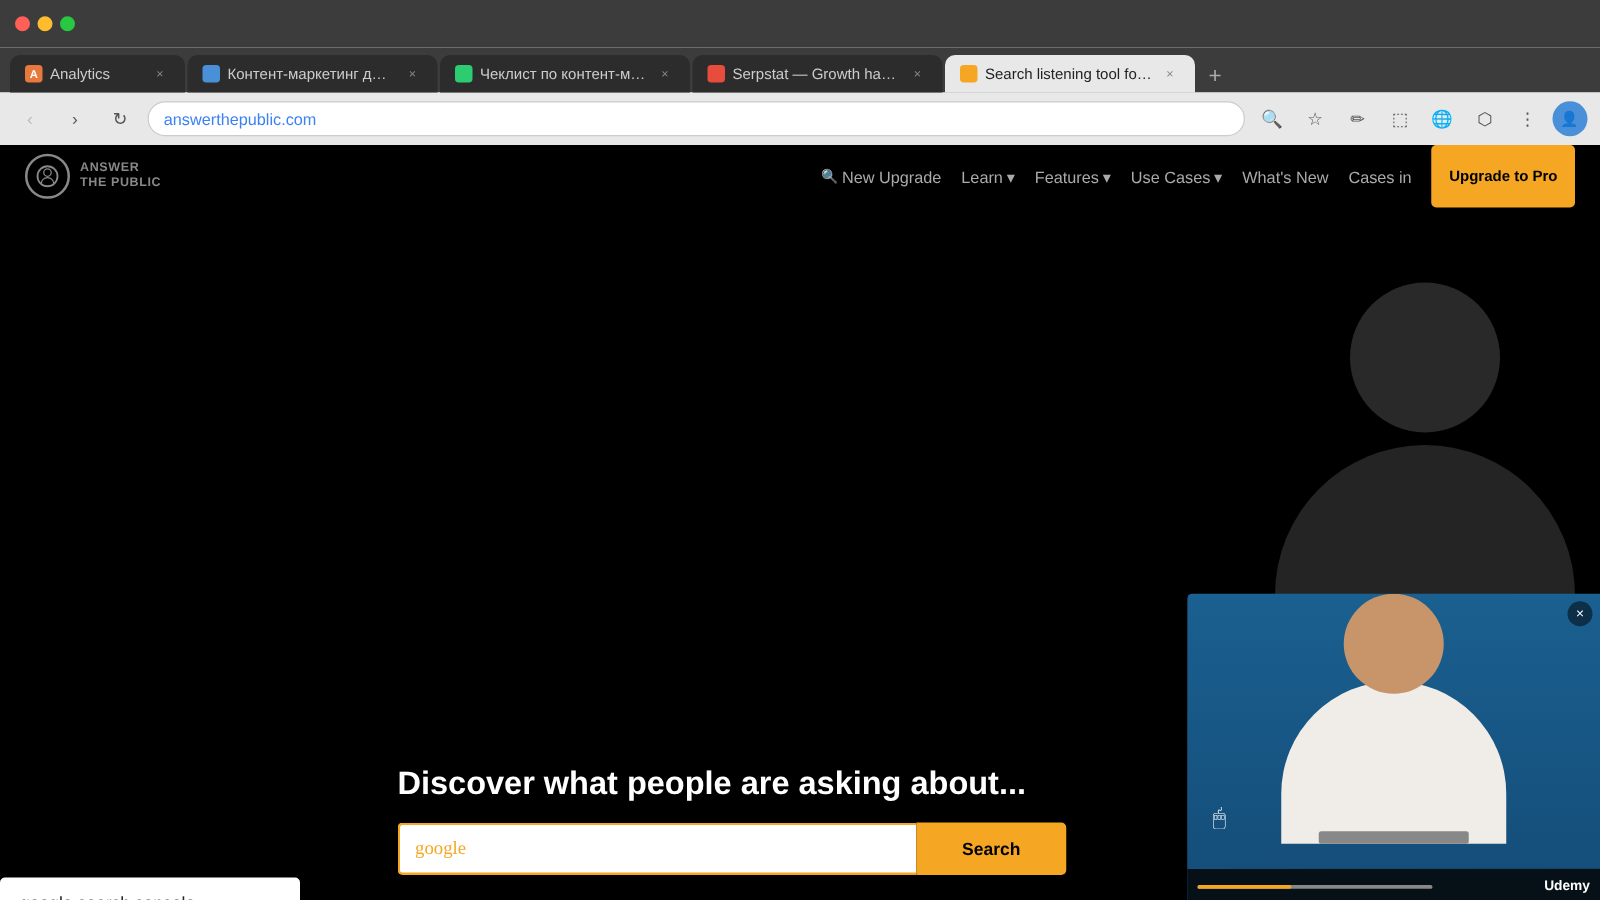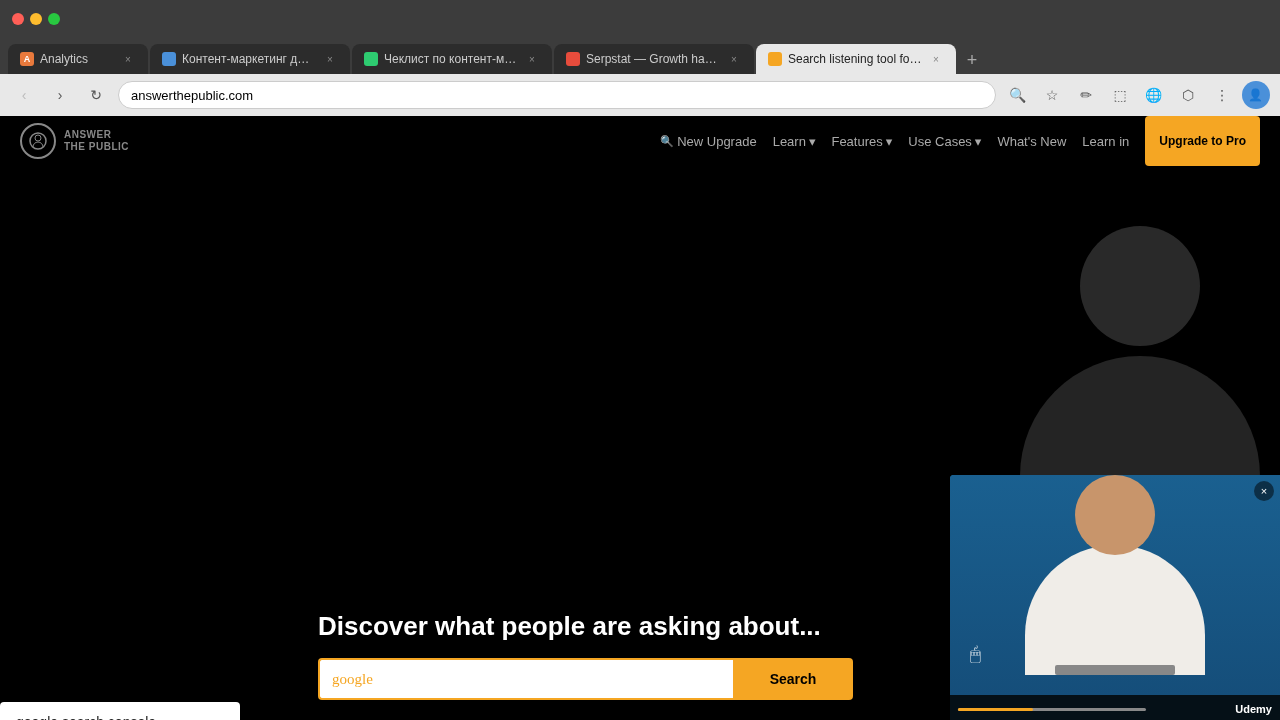--- a/index.html
+++ b/index.html
@@ -15,21 +15,21 @@
     .tab { display: flex; align-items: center; gap: 6px; padding: 0 12px; height: 30px; border-radius: 8px 8px 0 0; font-size: 12px; color: #ccc; background: #2c2c2c; max-width: 200px; min-width: 140px; cursor: pointer; }
     .tab.active { background: #e8e8e8; color: #222; }
     .tab-favicon { width: 14px; height: 14px; border-radius: 2px; flex-shrink: 0; }
     .tab-label { overflow: hidden; text-overflow: ellipsis; white-space: nowrap; flex: 1; }
     .tab-close { width: 16px; height: 16px; border-radius: 50%; display: flex; align-items: center; justify-content: center; font-size: 10px; color: #888; flex-shrink: 0; }
     .tab-add { width: 28px; height: 28px; display: flex; align-items: center; justify-content: center; color: #aaa; font-size: 18px; cursor: pointer; }
 
     .nav-bar { background: #e8e8e8; display: flex; align-items: center; padding: 6px 10px; gap: 8px; height: 42px; }
     .nav-btn { width: 28px; height: 28px; border-radius: 50%; display: flex; align-items: center; justify-content: center; cursor: pointer; color: #555; font-size: 14px; }
     .nav-btn.disabled { color: #bbb; cursor: default; }
-    .address-bar { flex: 1; height: 28px; background: #fff; border-radius: 14px; display: flex; align-items: center; padding: 0 12px; font-size: 13px; color: #000000; border: 1px solid #ccc; }
+    .address-bar { flex: 1; height: 28px; background: #fff; border-radius: 14px; display: flex; align-items: center; padding: 0 12px; font-size: 13px; color: #3b82f6; border: 1px solid #ccc; }
     .nav-actions { display: flex; align-items: center; gap: 6px; }
     .nav-icon { width: 28px; height: 28px; display: flex; align-items: center; justify-content: center; color: #555; font-size: 14px; cursor: pointer; border-radius: 50%; }
     .profile-icon { width: 28px; height: 28px; border-radius: 50%; background: #4a90d9; display: flex; align-items: center; justify-content: center; color: white; font-size: 12px; cursor: pointer; }
 
     
     .page-content { background: #000; width: 1280px; height: 604px; position: relative; overflow: hidden; }
 
     
     .atp-header { position: absolute; top: 0; left: 0; right: 0; height: 50px; display: flex; align-items: center; padding: 0 20px; z-index: 10; gap: 48px; }
     .atp-logo { display: flex; align-items: center; gap: 8px; }
@@ -159,21 +159,21 @@
         <span>Features</span>
         <span>▾</span>
       </div>
       <div class="atp-nav-item">
         <span>Use Cases</span>
         <span>▾</span>
       </div>
       <div class="atp-nav-item">
         <span>What's New</span>
       </div>
-      <div class="atp-sign-in">Learn in</div>
+      <div class="atp-sign-in">Cases in</div>
       <div class="atp-upgrade">Upgrade to Pro</div>
     </div>
   </div>
 
   <div class="main-dark">
 
     <div class="ghost-person">
       <div class="ghost-head"></div>
       <div class="ghost-body"></div>
     </div>

